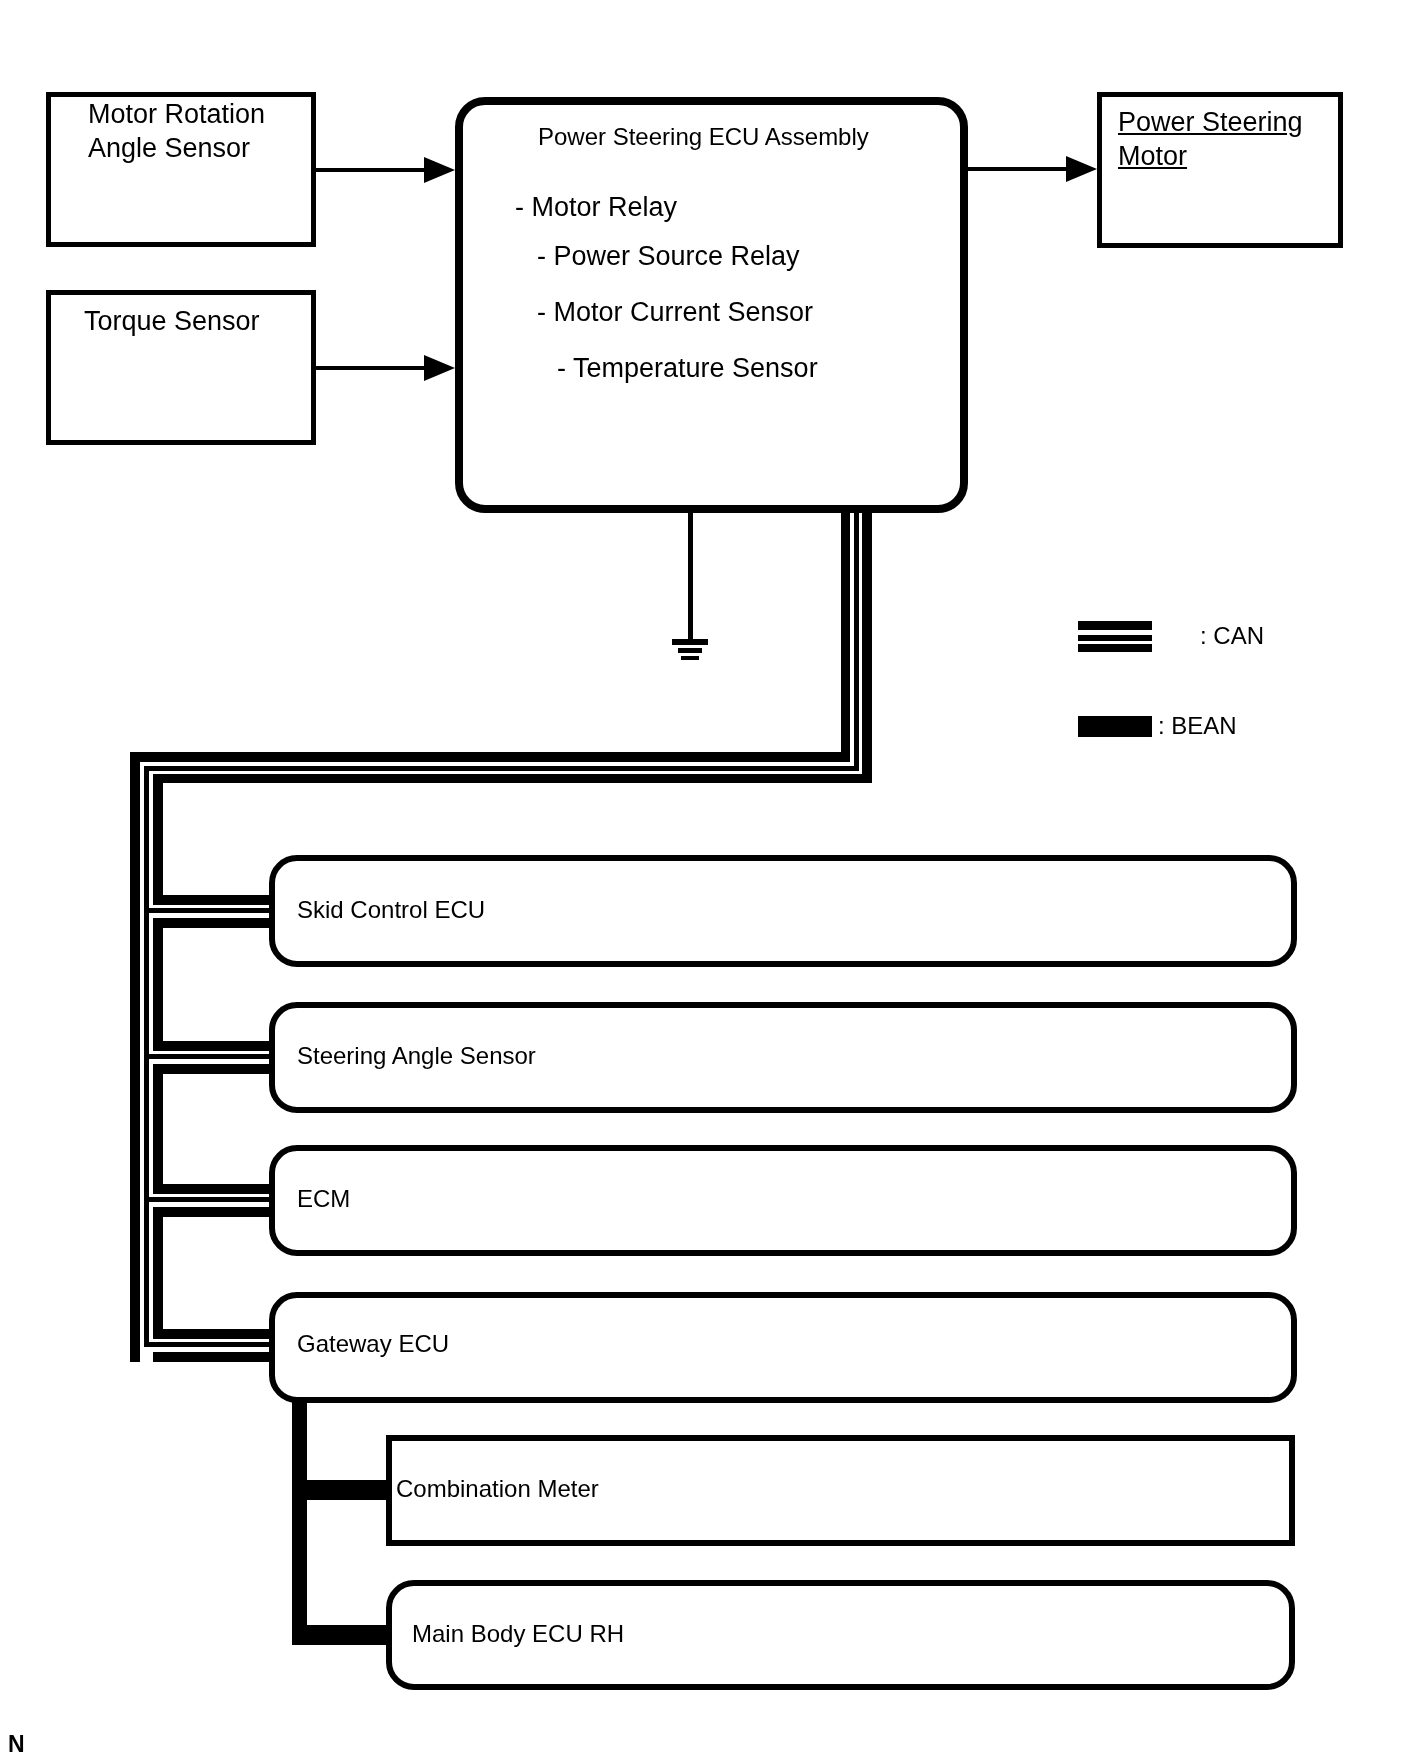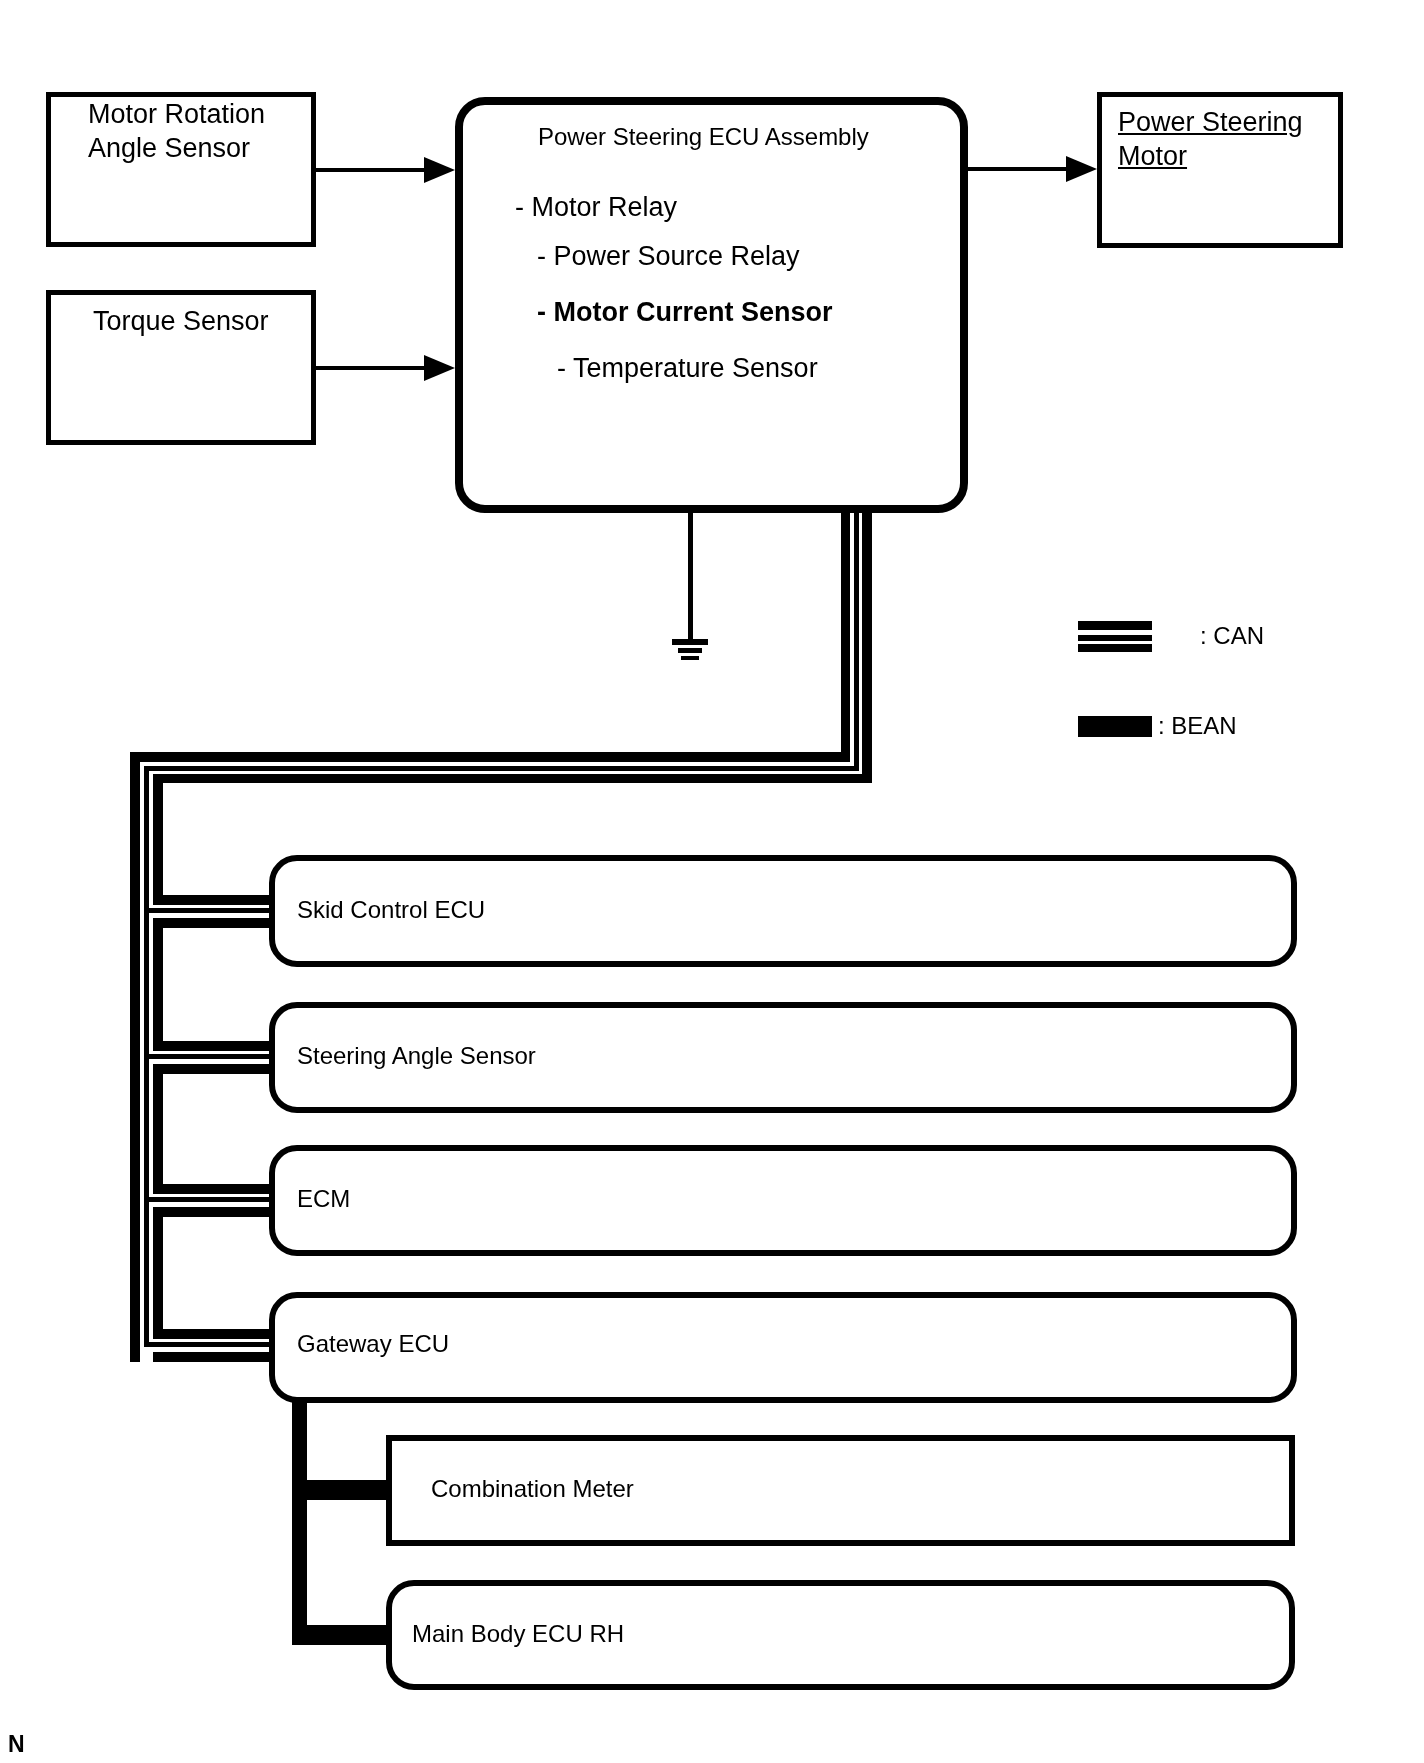--- a/index.html
+++ b/index.html
@@ -22,27 +22,27 @@
 </head>
 <body>
 
 <div id="stage">
 
   <div class="box" style="left:46px; top:92px; width:270px; height:155px;"></div>
   <div class="txt" style="left:88px; top:97px;">Motor Rotation
 Angle Sensor</div>
 
   <div class="box" style="left:46px; top:290px; width:270px; height:155px;"></div>
-  <div class="txt" style="left:84px; top:304px;margin-left:9px;">Torque Sensor</div>
+  <div class="txt" style="left:84px; top:304px;">Torque Sensor</div>
 
   <div class="ecu" style="left:455px; top:97px; width:513px; height:416px;"></div>
   <div class="txt-lg" style="left:538px; top:120px;">Power Steering ECU Assembly</div>
   <div class="txt" style="left:515px; top:182px;margin-top:8px;">- Motor Relay</div>
   <div class="txt" style="left:537px; top:239px;">- Power Source Relay</div>
-  <div class="txt" style="left:537px; top:295px;font-weight:bold;">- Motor Current Sensor</div>
+  <div class="txt" style="left:537px; top:295px;">- Motor Current Sensor</div>
   <div class="txt" style="left:537px; top:351px;margin-left:20px;">- Temperature Sensor</div>
 
   <div class="box" style="left:1097px; top:92px; width:246px; height:156px;"></div>
   <div class="txt" style="left:1118px; top:105px;text-decoration:underline;">Power Steering
 Motor</div>
 
   <div class="ln" style="left:316px; top:168px; width:110px; height:4px;"></div>
   <div class="ahead-r" style="left:424px; top:157px;"></div>
 
   <div class="ln" style="left:316px; top:366px; width:110px; height:4px;"></div>
@@ -97,21 +97,21 @@
   <div class="txt-lg" style="left:297px; top:1182px;">ECM</div>
 
   <div class="rbox" style="left:269px; top:1292px; width:1028px; height:111px;"></div>
   <div class="txt-lg" style="left:297px; top:1327px;">Gateway ECU</div>
 
   <div class="ln" style="left:292px; top:1397px; width:15px; height:248px;"></div>
   <div class="ln" style="left:292px; top:1480px; width:100px; height:20px;"></div>
   <div class="ln" style="left:292px; top:1625px; width:100px; height:20px;"></div>
 
   <div class="box" style="left:386px; top:1435px; width:909px; height:111px; border-width:6px;"></div>
-  <div class="txt-lg" style="left:431px; top:1472px;text-align:right;">Combination Meter</div>
+  <div class="txt-lg" style="left:396px; top:1472px;text-align:right;">Combination Meter</div>
 
   <div class="rbox" style="left:386px; top:1580px; width:909px; height:110px;"></div>
   <div class="txt-lg" style="left:412px; top:1617px;">Main Body ECU RH</div>
 
   <div class="ln" style="left:1078px; top:621px; width:74px; height:9px;"></div>
   <div class="ln" style="left:1078px; top:635px; width:74px; height:6px;"></div>
   <div class="ln" style="left:1078px; top:644px; width:74px; height:8px;"></div>
   <div class="txt-lg" style="left:1158px; top:619px;margin-left:42px;">: CAN</div>
 
   <div class="ln" style="left:1078px; top:716px; width:74px; height:21px;"></div>

